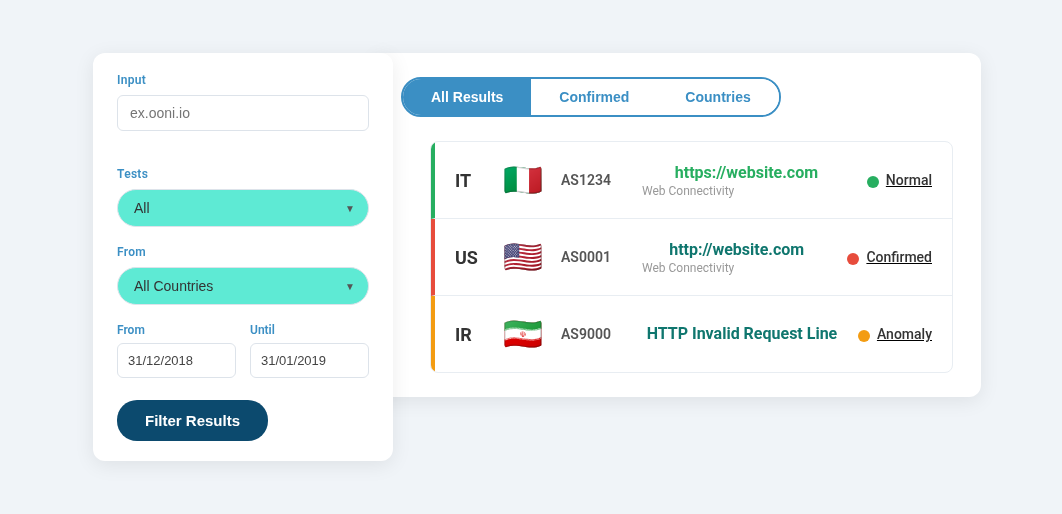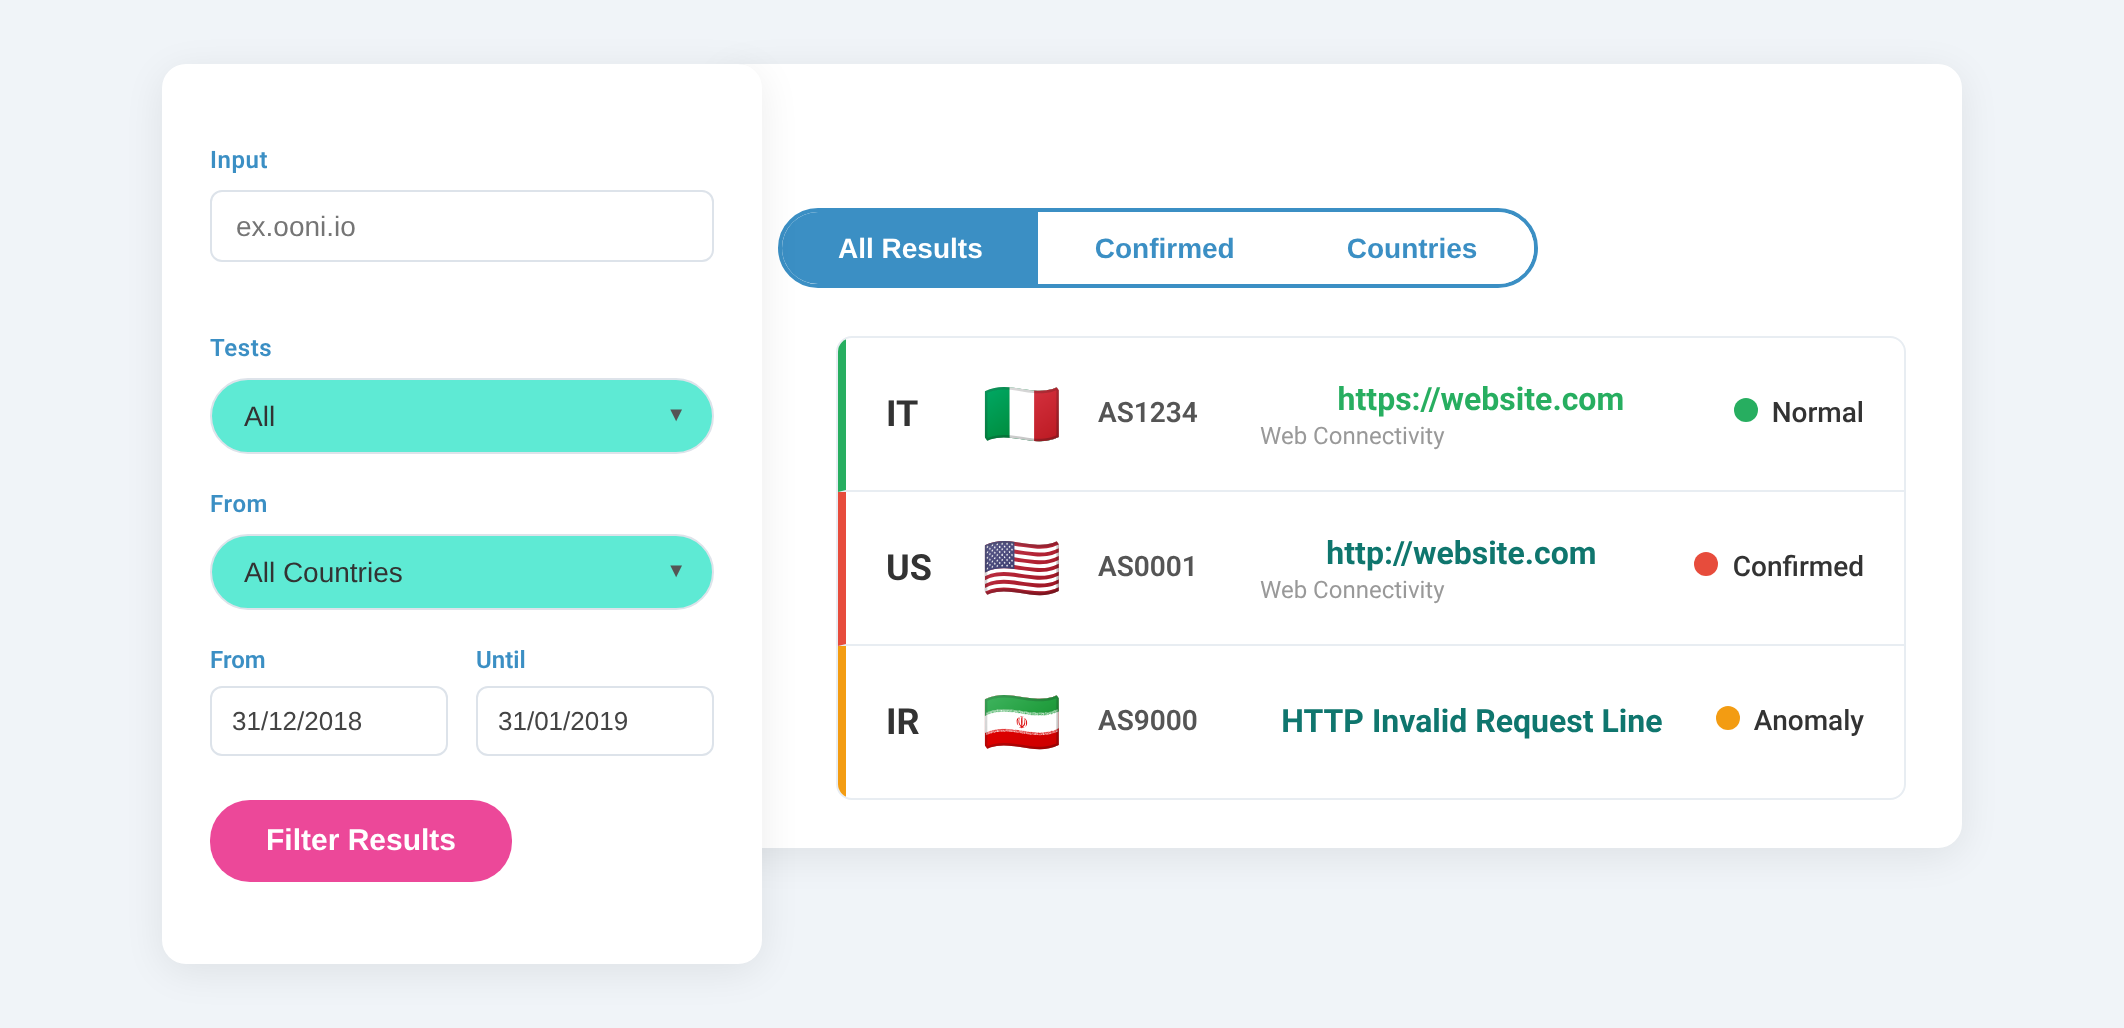--- a/index.html
+++ b/index.html
@@ -17,26 +17,27 @@
       gap: 0;
       align-items: flex-start;
       position: relative;
       width: 900px;
     }
 
     
     .filter-panel {
       background: #fff;
       border-radius: 12px;
-      padding: 41px 24px;
+      padding: 20px 24px;
       width: 300px;
       box-shadow: 0 4px 20px rgba(0,0,0,0.08);
       flex-shrink: 0;
       z-index: 2;
       position: relative;
+      margin-left: 12px;
     }
     .filter-label {
       font-size: 12px;
       color: #3b8fc4;
       font-weight: 600;
       margin-bottom: 6px;
       letter-spacing: 0.3px;
     }
     .filter-input {
       width: 100%;
@@ -96,21 +97,21 @@
     .date-input {
       width: 100%;
       border: 1px solid #dde3ea;
       border-radius: 6px;
       padding: 9px 10px;
       font-size: 13px;
       color: #444;
       outline: none;
     }
     .filter-btn {
-      background: #ec4899;
+      background: #0c4a6e;
       color: #fff;
       border: none;
       border-radius: 20px;
       padding: 12px 28px;
       font-size: 15px;
       font-weight: 600;
       cursor: pointer;
       width: auto;
       text-align: right;
     }
@@ -128,21 +129,20 @@
 
     
     .tabs {
       display: flex;
       gap: 0;
       margin-bottom: 24px;
       border: 2px solid #3b8fc4;
       border-radius: 25px;
       overflow: hidden;
       width: fit-content;
-      margin-top: 48px;
     }
     .tab {
       padding: 10px 28px;
       font-size: 14px;
       font-weight: 600;
       cursor: pointer;
       color: #3b8fc4;
       background: #fff;
       border: none;
       outline: none;
@@ -215,25 +215,26 @@
     .site-url.neutral {
       color: #0f766e;
     }
     .site-type {
       font-size: 12px;
       color: #999;
       margin-top: 2px;
     }
     .status {
       display: flex;
-      align-items: flex-start;
+      align-items: flex-end;
       gap: 7px;
       font-size: 14px;
       font-weight: 500;
       flex-shrink: 0;
+      text-decoration: underline;
     }
     .status-dot {
       width: 12px;
       height: 12px;
       border-radius: 50%;
       flex-shrink: 0;
     }
     .status-dot.green { background: #27ae60; }
     .status-dot.red { background: #e74c3c; }
     .status-dot.orange { background: #f39c12; }

